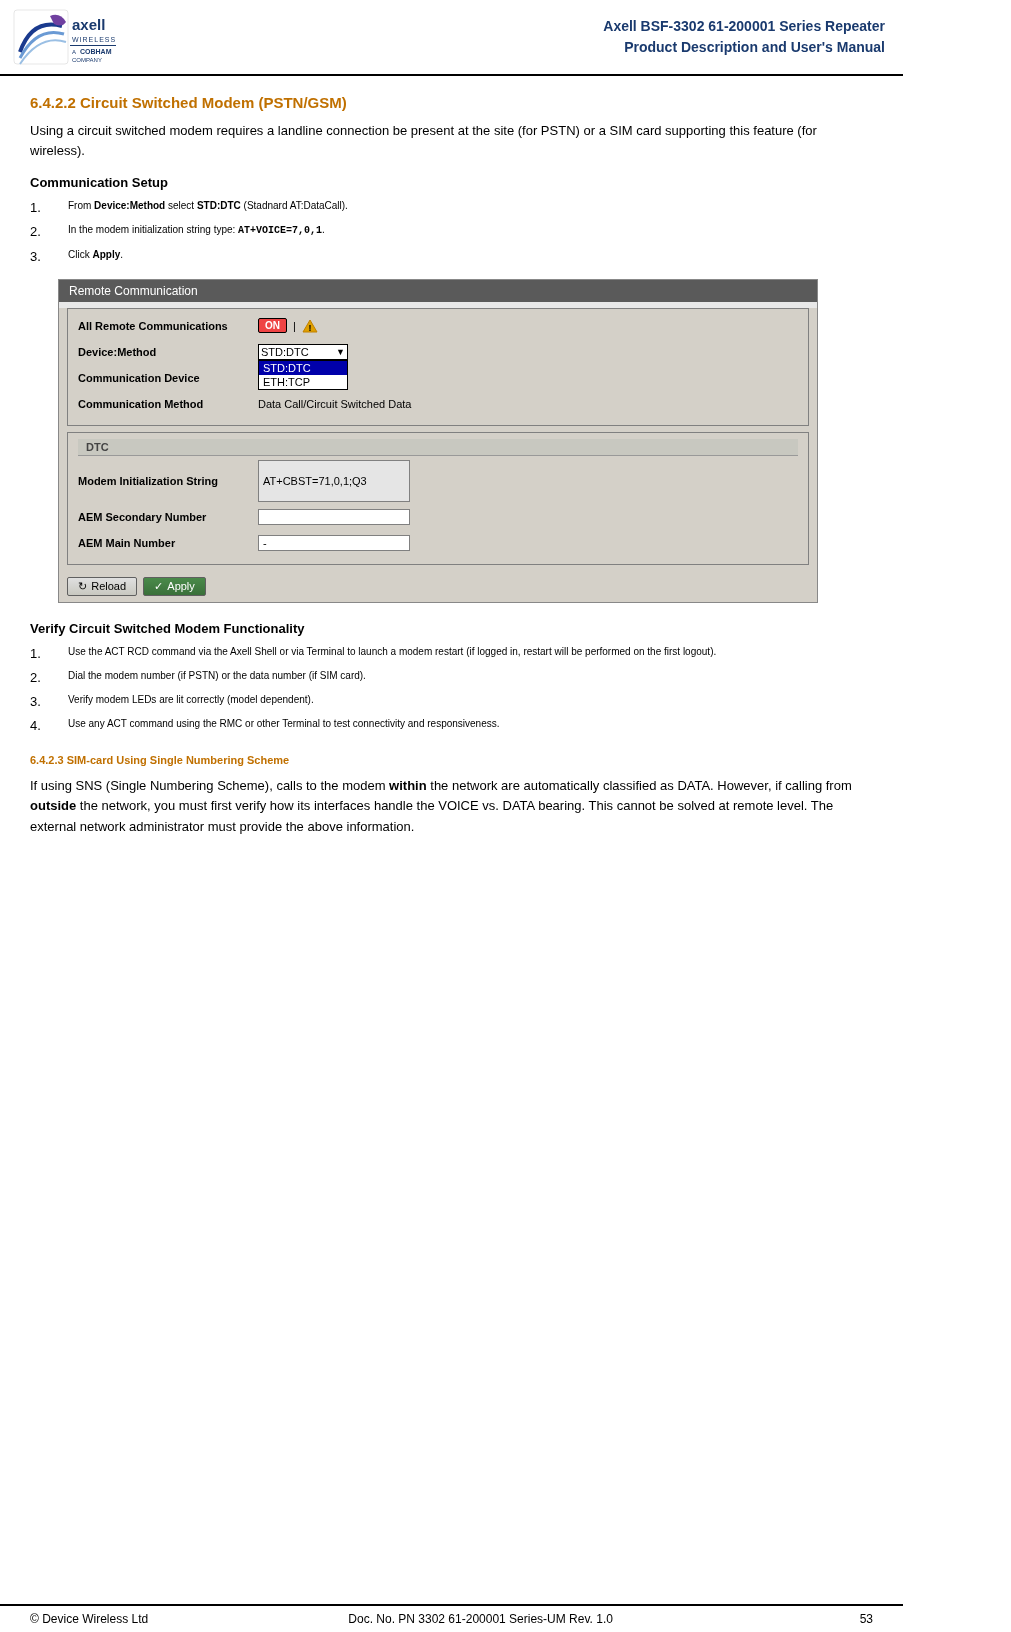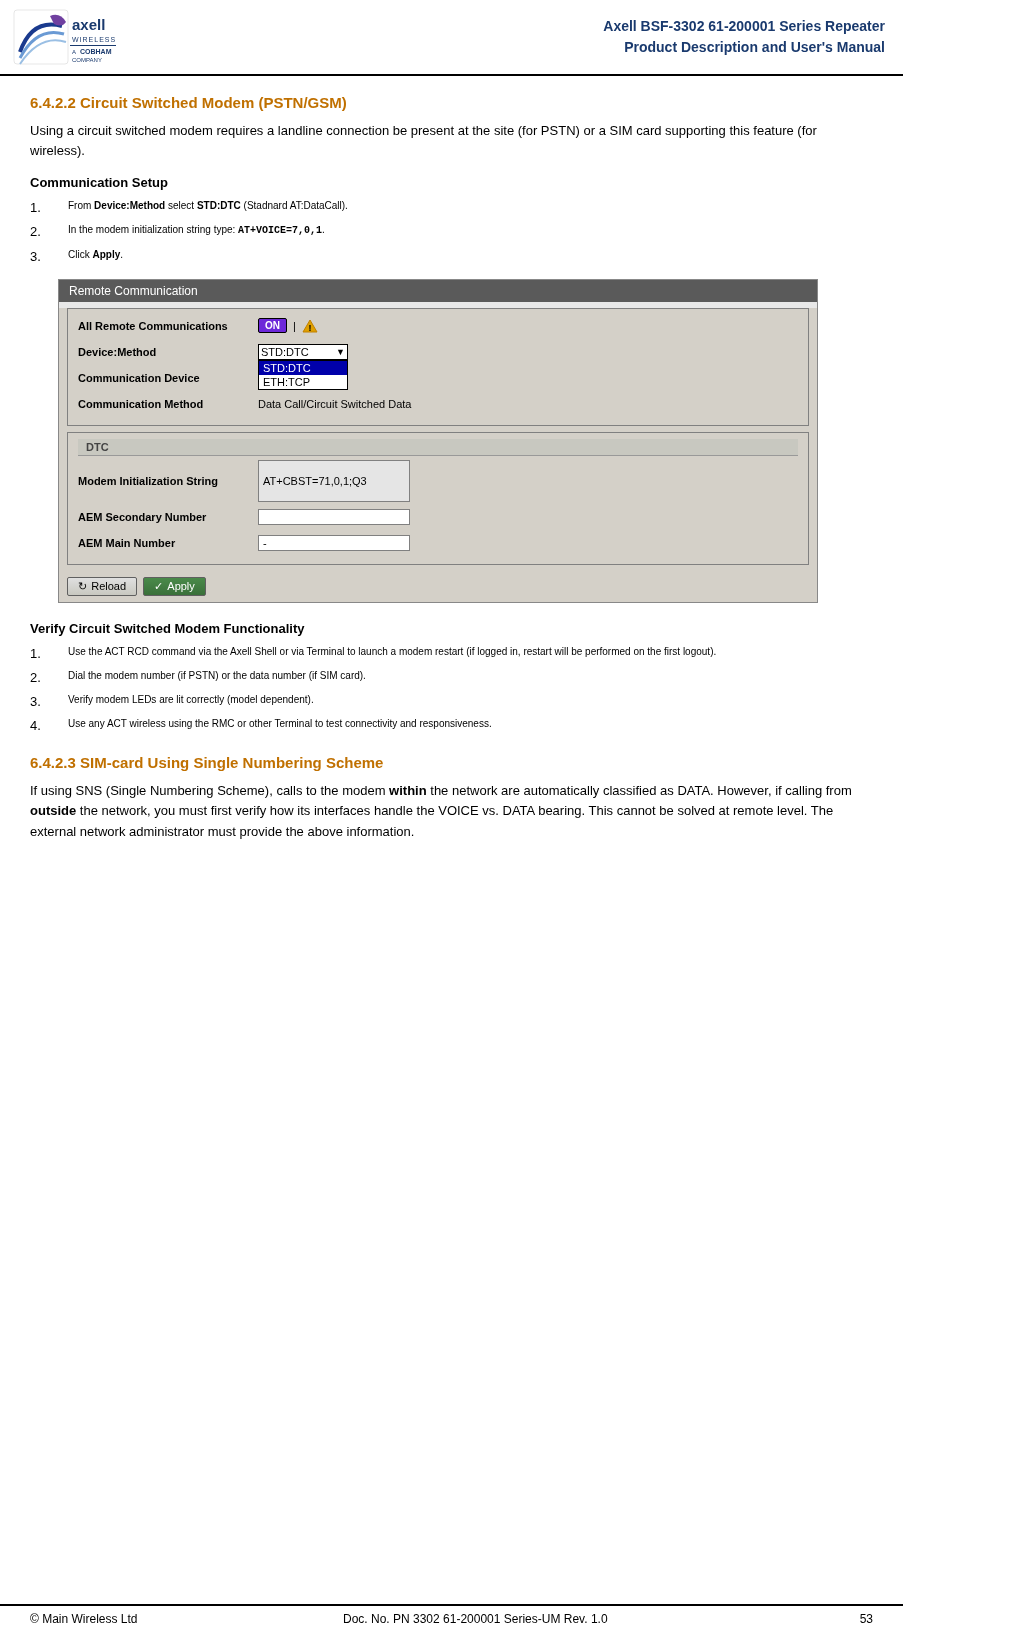--- a/index.html
+++ b/index.html
@@ -120,21 +120,21 @@
       min-width: 160px;
       margin-right: 20px;
       font-weight: bold;
     }
     .ui-control {
       display: flex;
       align-items: center;
       gap: 6px;
     }
     .ui-toggle-on {
-      background: #6d28d9;
+      background: #ef4444;
       color: #fff;
       font-size: 10px;
       font-weight: bold;
       padding: 1px 6px;
       border: 1px solid #000;
       border-radius: 2px;
     }
     .ui-select {
       border: 1px solid #000;
       background: #fff;
@@ -196,21 +196,21 @@
       color: #fff;
     }
     .ui-btn-area {
       display: flex;
       gap: 6px;
       padding: 6px 8px;
     }
 
     
     .section-heading-2 {
-      font-size: 15px;
+      font-size: 11px;
       font-weight: bold;
       color: #c07000;
       margin-top: 18px;
       margin-bottom: 10px;
     }
 
     
     .footer {
       border-top: 2px solid #000;
       margin-top: auto;
@@ -390,31 +390,31 @@
       <li>
         <span class="step-num">2.</span>
         <span class="step-text">Dial the modem number (if PSTN) or the data number (if SIM card).</span>
       </li>
       <li>
         <span class="step-num">3.</span>
         <span class="step-text">Verify modem LEDs are lit correctly (model dependent).</span>
       </li>
       <li>
         <span class="step-num">4.</span>
-        <span class="step-text">Use  any  ACT  wireless  using  the  RMC  or  other  Terminal  to  test  connectivity  and responsiveness.</span>
+        <span class="step-text">Use  any  ACT  command  using  the  RMC  or  other  Terminal  to  test  connectivity  and responsiveness.</span>
       </li>
     </ol>
 
     <div class="section-heading-2">6.4.2.3  SIM-card Using Single Numbering Scheme</div>
 
     <p class="intro-text">
       If using SNS (Single Numbering Scheme), calls to the modem <span class="bold">within</span> the network are automatically classified  as  DATA.  However,  if  calling  from  <span class="bold">outside</span>  the  network,  you  must  first  verify  how  its interfaces  handle  the  VOICE  vs.  DATA  bearing.  This  cannot  be  solved  at  remote  level.  The external network administrator must provide the above information.
     </p>
 
   </div>
 
   <div class="footer">
-    <div>© Main Wireless Ltd</div>
+    <div>© Device Wireless Ltd</div>
     <div class="footer-center">Doc. No. PN 3302 61-200001 Series-UM Rev. 1.0</div>
     <div class="footer-right">53</div>
   </div>
 
 </div>
 
 </body></html>

